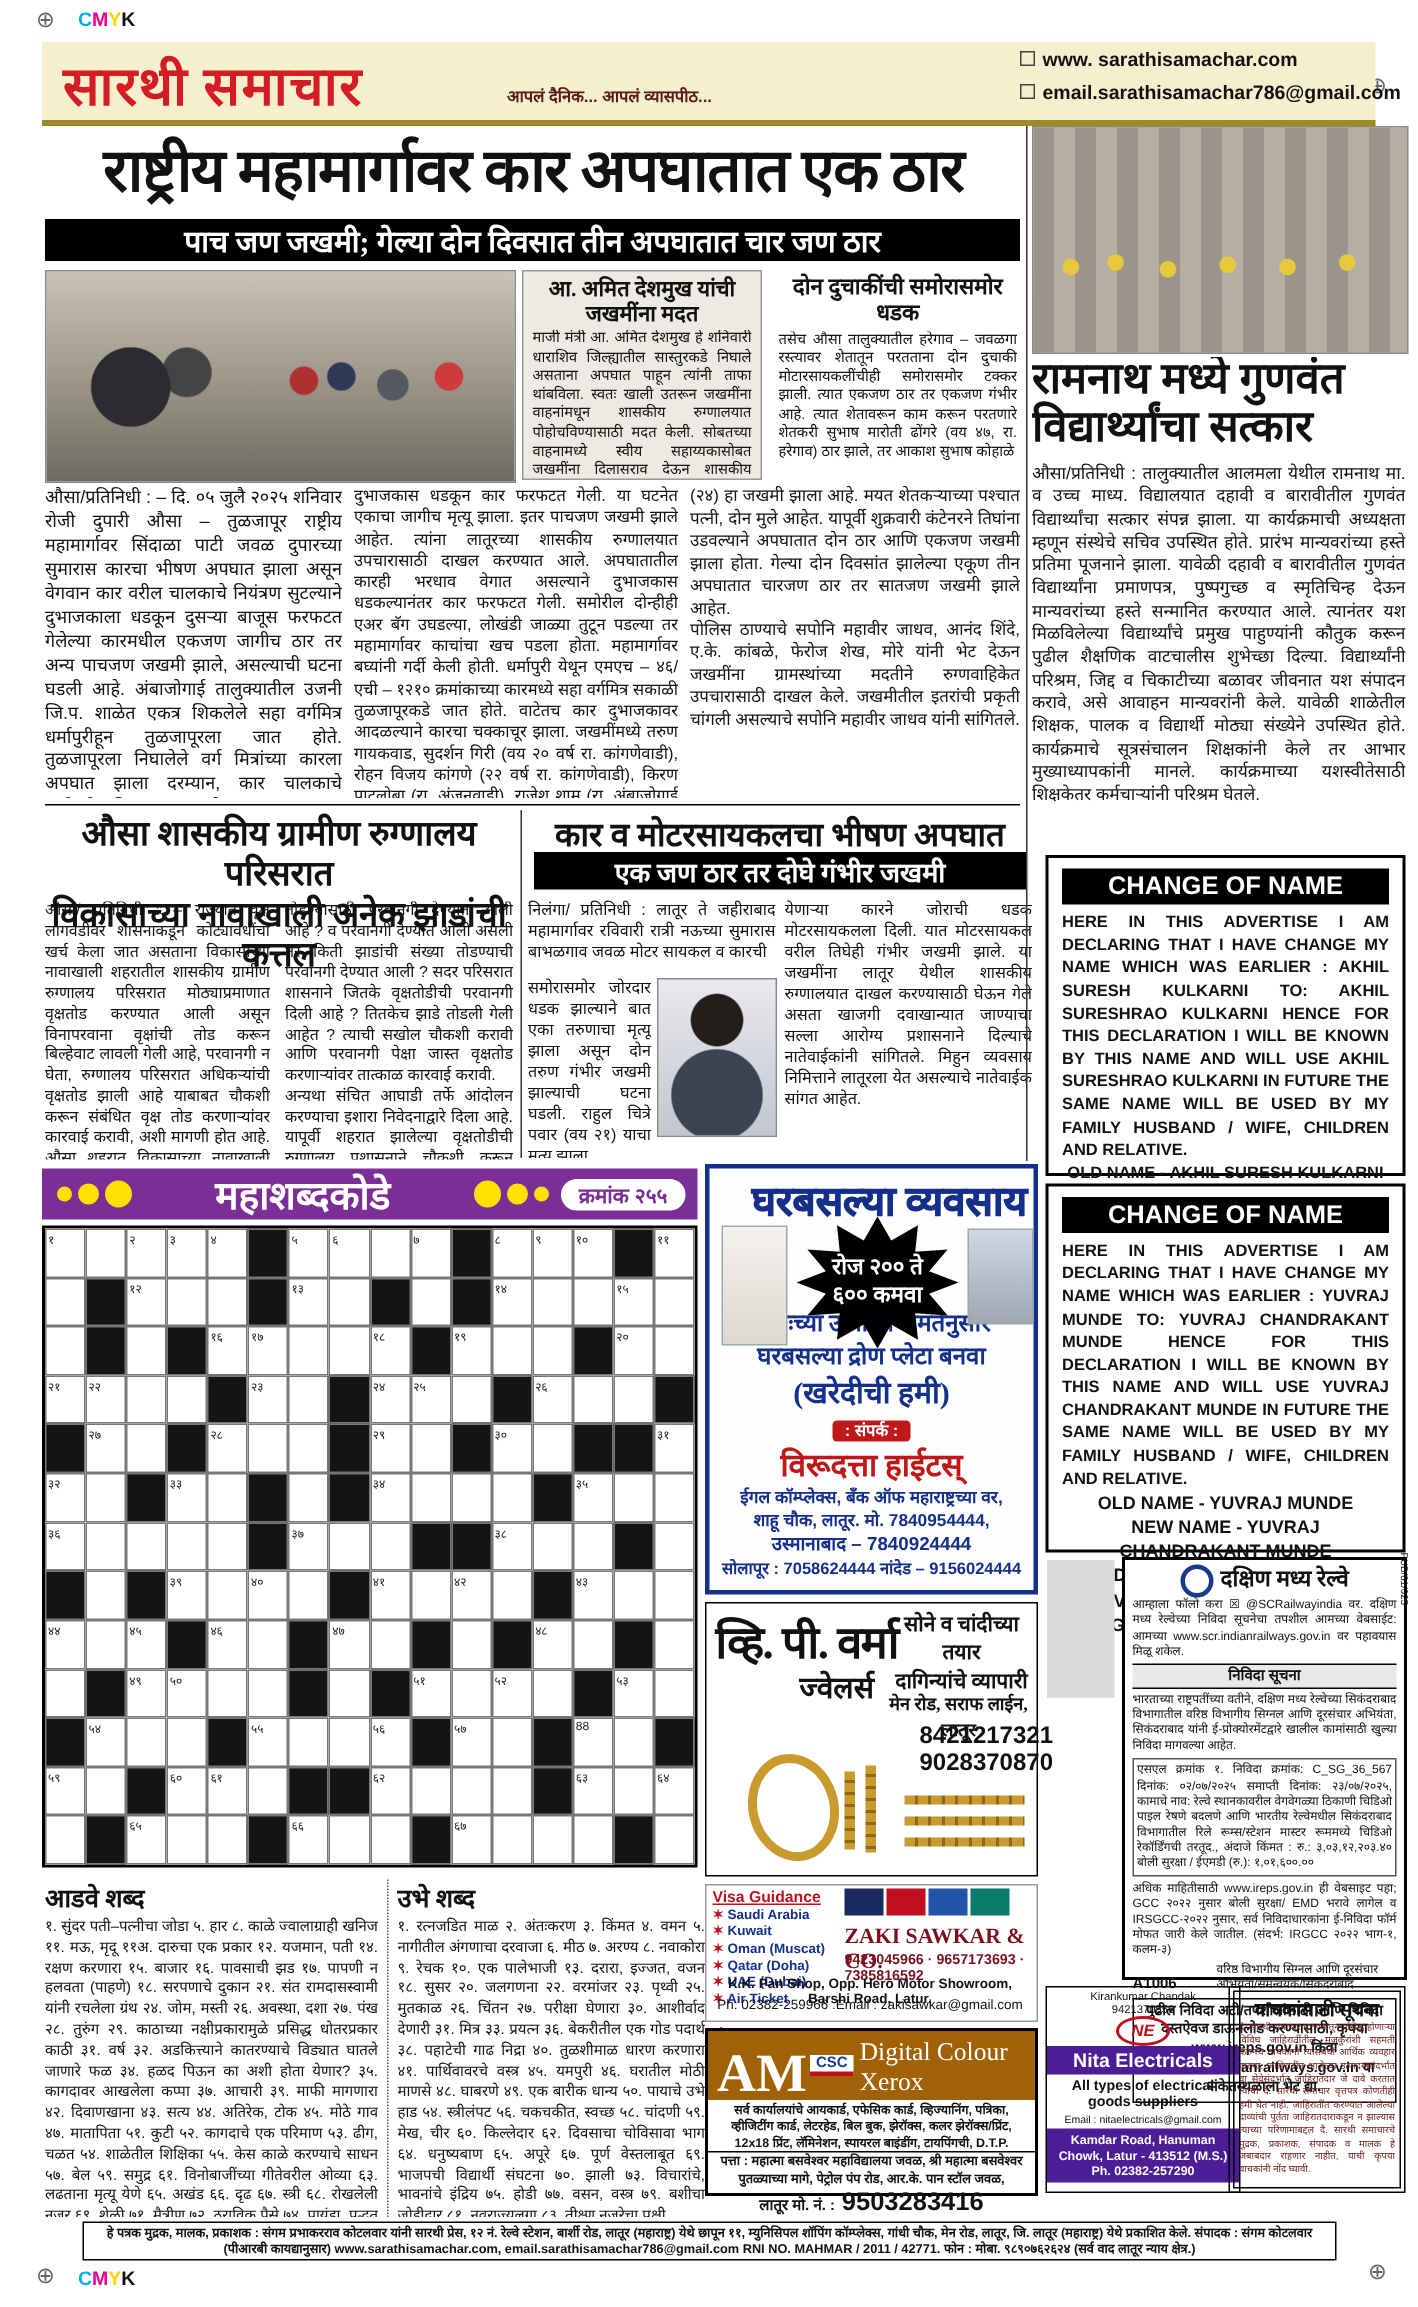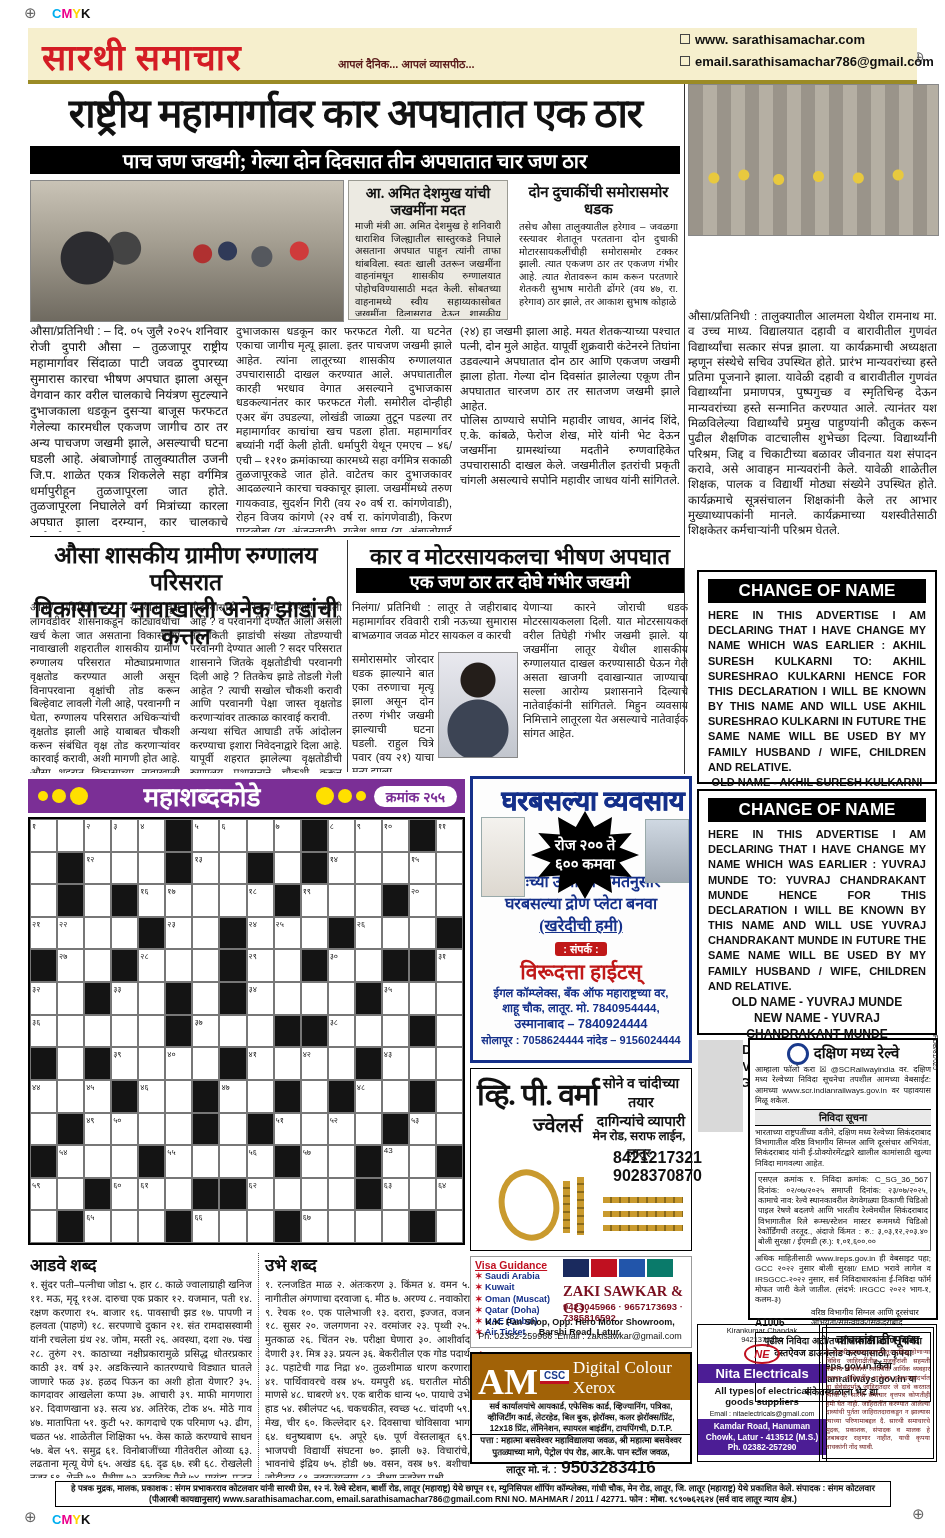--- a/index.html
+++ b/index.html
@@ -134,20 +134,21 @@
   <div class="vrule abs" style="left:684px;top:84px;height:690px;"></div>
   <div class="abs photo" style="left:688px;top:84px;width:249px;height:150px;background:
       radial-gradient(circle at 10% 62%, #e8c93e 5px, transparent 6px),
       radial-gradient(circle at 22% 60%, #e8c93e 5px, transparent 6px),
       radial-gradient(circle at 36% 63%, #e8c93e 5px, transparent 6px),
       radial-gradient(circle at 52% 61%, #e8c93e 5px, transparent 6px),
       radial-gradient(circle at 68% 62%, #e8c93e 5px, transparent 6px),
       radial-gradient(circle at 84% 60%, #e8c93e 5px, transparent 6px),
       repeating-linear-gradient(90deg,#9a948a 0 14px,#b5afa3 14px 28px),
       linear-gradient(180deg,#d8d4cc 0%,#a8a49c 100%);"></div>
+  <div class="abs serif bold ovh" style="left:688px;top:238px;width:249px;height:66px;font-size:29px;line-height:1.1;">रामनाथ मध्ये गुणवंत विद्यार्थ्यांचा सत्कार</div>
   <div class="abs just ovh" style="left:688px;top:308px;width:249px;height:260px;font-size:11.6px;line-height:1.32;">औसा/प्रतिनिधी : तालुक्यातील आलमला येथील रामनाथ मा. व उच्च माध्य. विद्यालयात दहावी व बारावीतील गुणवंत विद्यार्थ्यांचा सत्कार संपन्न झाला. या कार्यक्रमाची अध्यक्षता म्हणून संस्थेचे सचिव उपस्थित होते. प्रारंभ मान्यवरांच्या हस्ते प्रतिमा पूजनाने झाला. यावेळी दहावी व बारावीतील गुणवंत विद्यार्थ्यांना प्रमाणपत्र, पुष्पगुच्छ व स्मृतिचिन्ह देऊन मान्यवरांच्या हस्ते सन्मानित करण्यात आले. त्यानंतर यश मिळविलेल्या विद्यार्थ्यांचे प्रमुख पाहुण्यांनी कौतुक करून पुढील शैक्षणिक वाटचालीस शुभेच्छा दिल्या. विद्यार्थ्यांनी परिश्रम, जिद्द व चिकाटीच्या बळावर जीवनात यश संपादन करावे, असे आवाहन मान्यवरांनी केले. यावेळी शाळेतील शिक्षक, पालक व विद्यार्थी मोठ्या संख्येने उपस्थित होते. कार्यक्रमाचे सूत्रसंचालन शिक्षकांनी केले तर आभार मुख्याध्यापकांनी मानले. कार्यक्रमाच्या यशस्वीतेसाठी शिक्षकेतर कर्मचाऱ्यांनी परिश्रम घेतले.</div>
 
   <div class="con-box abs" style="left:697px;top:570px;width:240px;height:214px;box-sizing:border-box;">
     <div class="con-head">CHANGE OF NAME</div>
     <div class="con-body">HERE IN THIS ADVERTISE I AM DECLARING THAT I HAVE CHANGE MY NAME WHICH WAS EARLIER : AKHIL SURESH KULKARNI TO: AKHIL SURESHRAO KULKARNI HENCE FOR THIS DECLARATION I WILL BE KNOWN BY THIS NAME AND WILL USE AKHIL SURESHRAO KULKARNI IN FUTURE THE SAME NAME WILL BE USED BY MY FAMILY HUSBAND / WIFE, CHILDREN AND RELATIVE.</div>
     <div class="con-line">OLD NAME - AKHIL SURESH KULKARNI</div>
     <div class="con-line">NEW NAME - AKHIL SURESHRAO KULKARNI</div>
     <div class="con-line">ADDRESS - LAXMI NIWAS,KHORI GALLI,LATUR,DIST,LATUR, MAHARASHTRA - 413531</div>
   </div>
 
@@ -443,21 +444,21 @@
       <div class="cw-cell">
         <span class="cw-num">५६</span>
       </div>
       <div class="cw-cell black"></div>
       <div class="cw-cell">
         <span class="cw-num">५७</span>
       </div>
       <div class="cw-cell"></div>
       <div class="cw-cell black"></div>
       <div class="cw-cell">
-        <span class="cw-num">43</span>
+        <span class="cw-num">88</span>
       </div>
       <div class="cw-cell"></div>
       <div class="cw-cell black"></div>
       <div class="cw-cell">
         <span class="cw-num">५९</span>
       </div>
       <div class="cw-cell"></div>
       <div class="cw-cell black"></div>
       <div class="cw-cell">
         <span class="cw-num">६०</span>
@@ -509,21 +510,21 @@
   <div id="ghar-ad" class="abs" style="left:470px;top:776px;width:222px;height:287px;box-sizing:border-box;">
     <div id="ghar-title" class="serif" style="margin-top:2px;">घरबसल्या व्यवसाय</div>
     <div class="abs" style="left:8px;top:38px;width:42px;height:78px;border:1px solid #9aa;background:linear-gradient(180deg,#f4f2ee,#ddd8d0);"></div>
     <div id="starburst" class="abs serif" style="left:58px;top:32px;width:108px;height:88px;font-size:15px;font-weight:bold;line-height:1.25;">
       <span>रोज २०० ते</span>
       <span>६०० कमवा</span>
     </div>
     <div class="abs" style="left:172px;top:40px;width:42px;height:62px;border:1px solid #9aa;background:linear-gradient(180deg,#cfd8e2,#9fa8b2);"></div>
     <div class="ghar-blue serif" style="font-size:16px;margin-top:52px;">स्वतःच्या उत्पादन क्षमतेनुसार</div>
     <div class="ghar-blue serif" style="font-size:16px;">घरबसल्या द्रोण प्लेटा बनवा</div>
-    <div class="ghar-blue serif" style="font-size:16px;text-decoration:underline;">(खरेदीची हमी)</div>
+    <div class="ghar-blue serif" style="font-size:20px;">(खरेदीची हमी)</div>
     <div style="margin-top:3px;"><span style="background:#c01818;color:#fff;font-weight:bold;font-size:11px;padding:1px 8px;border-radius:3px;">: संपर्क :</span></div>
     <div class="serif bold" style="color:#c01818;font-size:21px;">विरूदत्ता हाईटस्</div>
     <div class="ghar-blue" style="font-size:11.5px;">ईगल कॉम्प्लेक्स, बँक ऑफ महाराष्ट्रच्या वर,</div>
     <div class="ghar-blue" style="font-size:11.5px;">शाहू चौक, लातूर. मो. 7840954444,</div>
     <div class="ghar-blue" style="font-size:12.5px;">उस्मानाबाद – 7840924444</div>
     <div class="ghar-blue" style="font-size:11px;">सोलापूर : 7058624444   नांदेड – 9156024444</div>
   </div>
 
   <div class="con-box abs" style="left:697px;top:789px;width:240px;height:246px;box-sizing:border-box;">
     <div class="con-head">CHANGE OF NAME</div>

